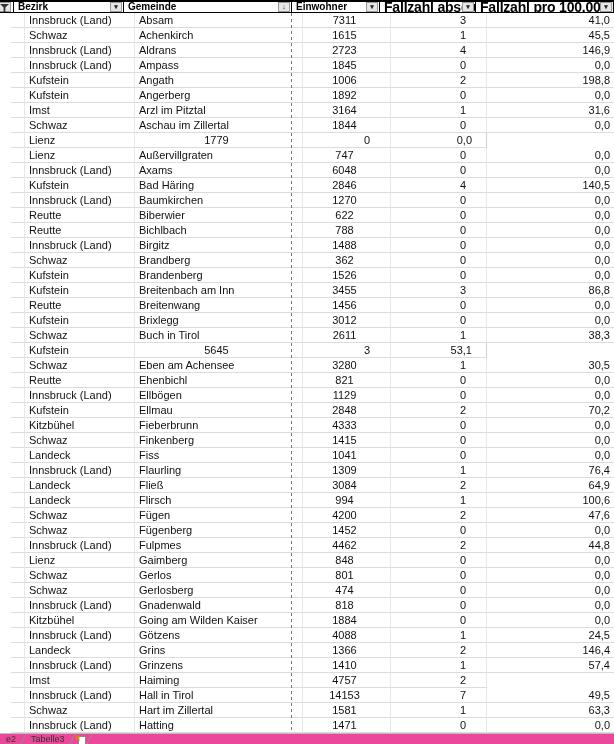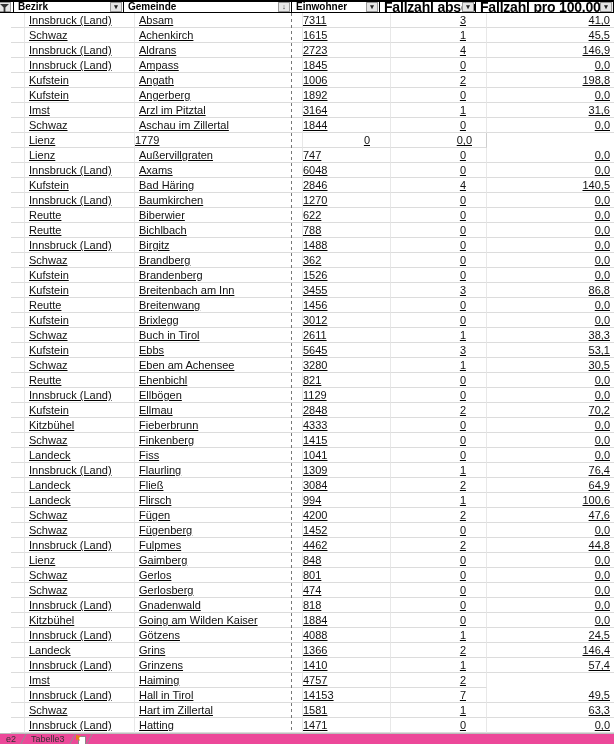--- a/index.html
+++ b/index.html
@@ -1,38 +1,38 @@
 <!DOCTYPE html>
 <html><head>
 <meta charset="utf-8">
 <style>
   html,body{margin:0;padding:0;background:#fff;}
   body{width:614px;height:744px;overflow:hidden;font-family:"Liberation Sans",sans-serif;}
-  .app{position:relative;width:614px;height:744px;background:#fff;overflow:hidden;text-decoration:underline;}
+  .app{position:relative;width:614px;height:744px;background:#fff;overflow:hidden;}
 
   
   .hdr-row{display:grid;grid-template-columns:14px 110px 168px 88px 96px 138px;
     height:13px;box-sizing:border-box;border-top:2px solid #000;border-bottom:1px solid #000;background:#fff;}
   .h-cell{position:relative;box-sizing:border-box;border-right:1px solid #000;
     font-weight:700;font-size:10px;line-height:10px;padding:0 0 0 4px;white-space:nowrap;overflow:hidden;color:#000;}
   .h-cell.c0{padding-left:0;}
   .h-cell:nth-child(5) .h-label,.h-cell:nth-child(6) .h-label{font-size:14px;letter-spacing:-0.2px;}
   .h-label{display:inline-block;vertical-align:top;}
   .fbtn{position:absolute;right:1px;top:0;width:12px;height:10px;background:#e6e6e6;border:1px solid #999;
     box-sizing:border-box;font-size:7px;line-height:7px;text-align:center;color:#222;cursor:pointer;}
   .fbtn svg{display:block;margin:1px auto 0;}
   .fbtn.stub{position:static;margin-left:-3px;width:14px;display:inline-block;}
 
   
   .grid-body{width:614px;margin-left:11px;}
   .row{display:grid;grid-template-columns:14px 110px 168px 88px 96px 138px;height:15px;}
   .cell{box-sizing:border-box;height:15px;border-right:1px solid #e8e8e8;border-bottom:1px solid #dcdcdc;
     font-size:11px;line-height:14px;color:#111;white-space:nowrap;overflow:hidden;}
   .cell.c1,.cell.c2{padding-left:4px;}
-  .cell.c3{text-align:left;padding-right:4px;}
+  .cell.c3{text-align:center;padding-right:4px;}
   .cell.c4{text-align:right;padding-right:20px;}
   .cell.c5{text-align:right;padding-right:14px;border-right:1px solid #cfcfcf;}
 
   
   .pagebreak{position:absolute;left:291px;top:13px;width:1px;height:720px;
     background:repeating-linear-gradient(to bottom,#777 0 3px,transparent 3px 6px);pointer-events:none;}
 
   
   .tabbar{position:absolute;left:0;bottom:0;width:614px;height:11px;background:#ec4899;
     border-top:1px solid #bdbdbd;display:flex;align-items:center;overflow:hidden;padding-left:2px;box-sizing:border-box;}
@@ -247,21 +247,20 @@
         <div class="cell c0"></div>
         <div class="cell c1">Schwaz</div>
         <div class="cell c2">Buch in Tirol</div>
         <div class="cell c3">2611</div>
         <div class="cell c4">1</div>
         <div class="cell c5">38,3</div>
       </div>
       <div class="row">
         <div class="cell c0"></div>
         <div class="cell c1">Kufstein</div>
-        <div class="cell c2">Ebbs</div>
         <div class="cell c3">5645</div>
         <div class="cell c4">3</div>
         <div class="cell c5">53,1</div>
       </div>
       <div class="row">
         <div class="cell c0"></div>
         <div class="cell c1">Schwaz</div>
         <div class="cell c2">Eben am Achensee</div>
         <div class="cell c3">3280</div>
         <div class="cell c4">1</div>

